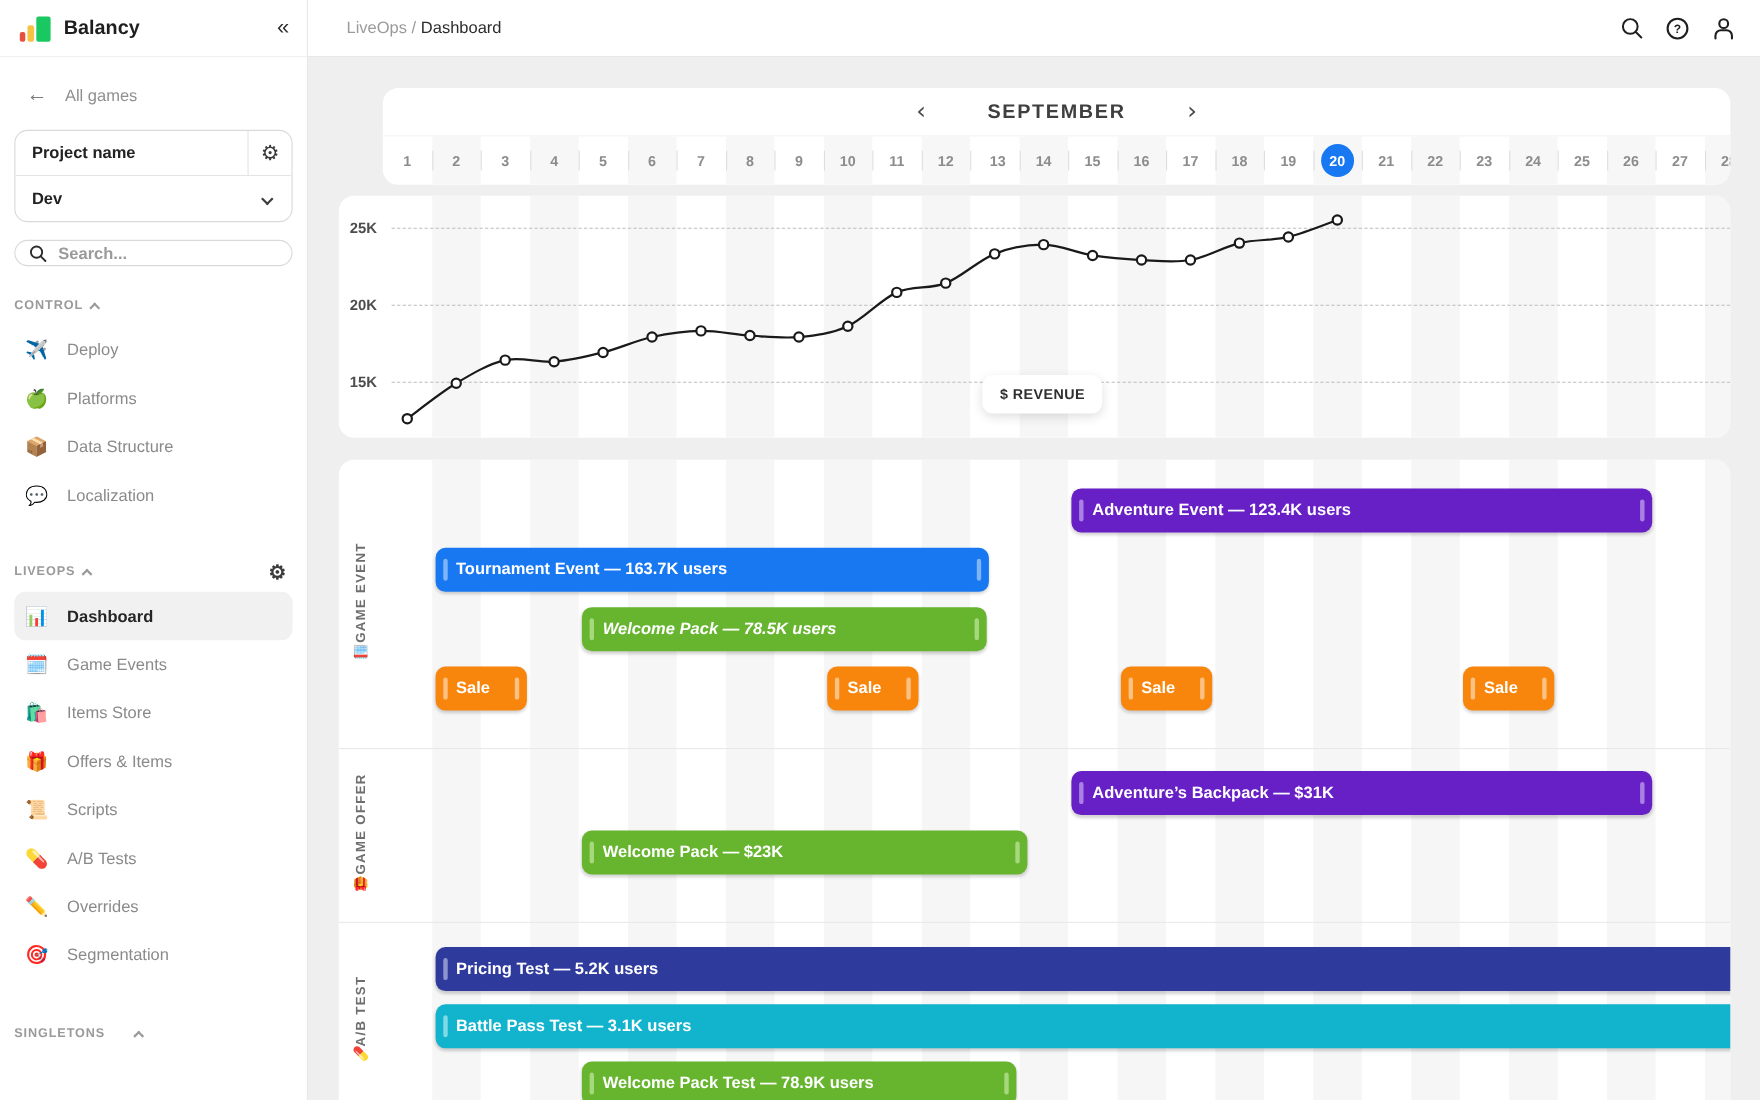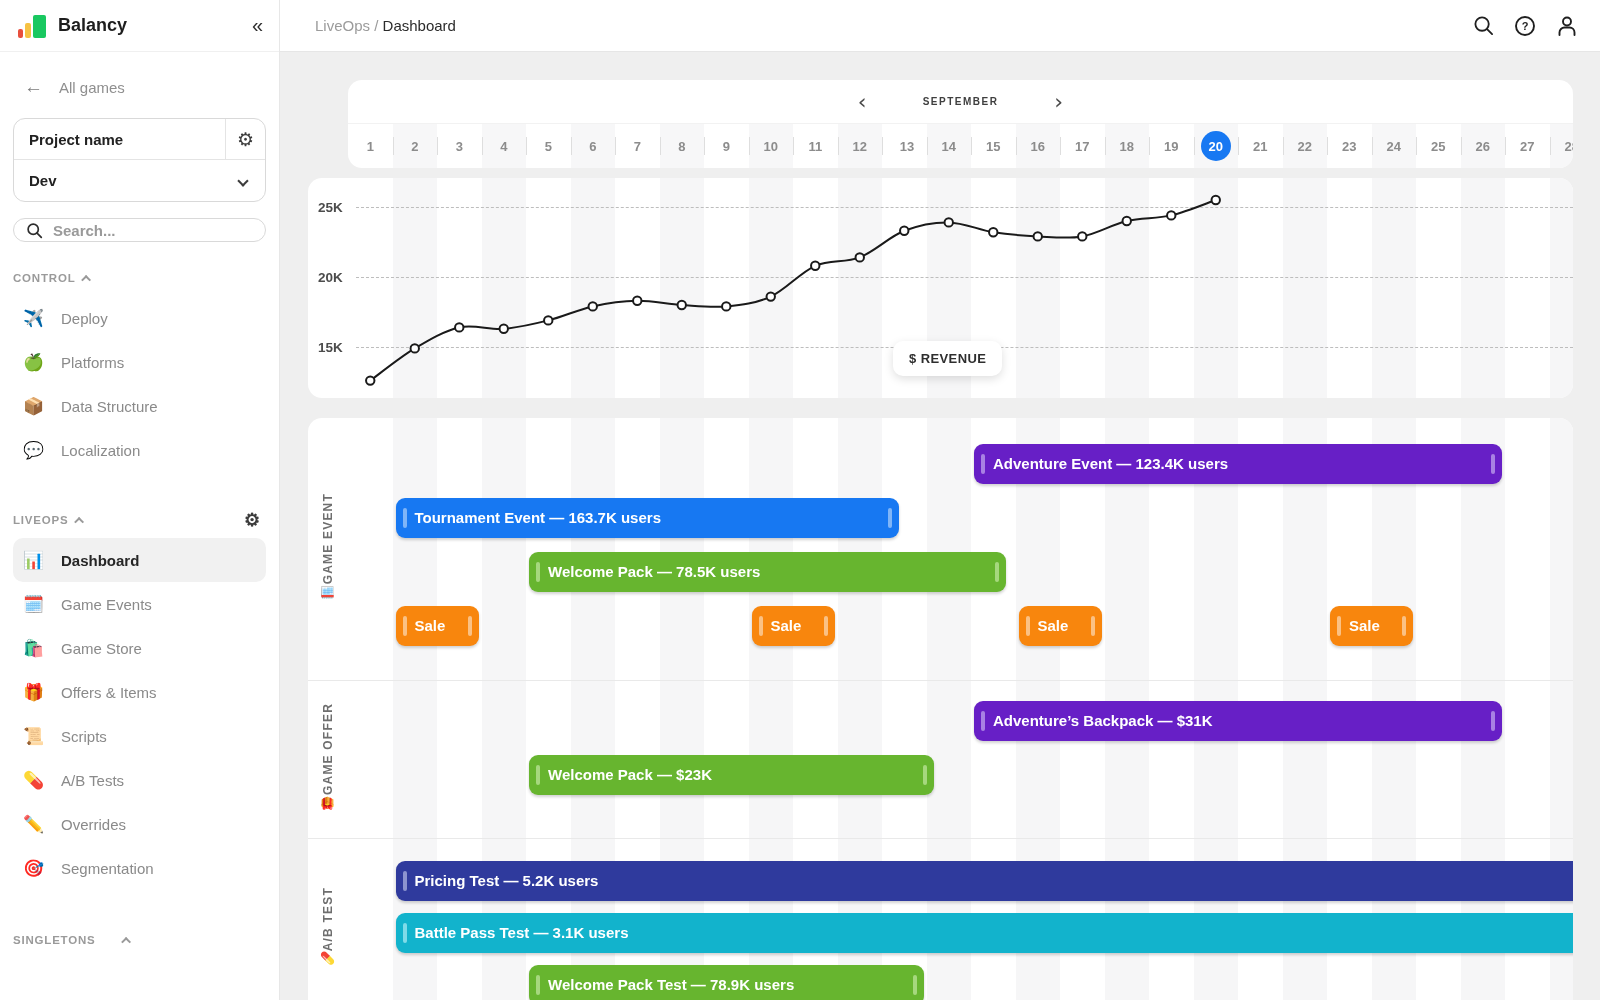--- a/index.html
+++ b/index.html
@@ -61,21 +61,21 @@
   .content { position:absolute; top:52px; left:0; right:0; bottom:0;
     background:#efefef; overflow:hidden; }
   .panel { position:absolute; background:#fff; border-radius:14px; overflow:hidden; }
 
   
   #cal { left:68px; top:28px; width:1225px; height:88px; }
   .cal-head { height:44px; display:flex; align-items:center; justify-content:center;
     gap:56px; border-bottom:1px solid #f2f2f2; }
   .cal-nav { font-size:22px; color:#4a4a4a; cursor:pointer; line-height:1;
     font-family:"DejaVu Sans",sans-serif; }
-  .cal-month { font-size:10px; font-weight:bold; letter-spacing:1.5px; color:#3f3f3f; }
+  .cal-month { font-size:18px; font-weight:bold; letter-spacing:1.5px; color:#3f3f3f; }
   .cal-days { position:relative; height:44px; }
   .daycell { position:absolute; top:0; height:44px; display:flex;
     align-items:center; justify-content:center; cursor:pointer; }
   .daycell.stripe { background:#f7f7f8; }
   .dnum { font-size:13px; font-weight:bold; color:#8c8c8c; }
   .dsep { position:absolute; top:13px; width:1px; height:18px; background:#dedede; }
   .dbadge { width:30px; height:30px; border-radius:50%; display:flex;
     align-items:center; justify-content:center; color:#fff; font-size:13px;
     font-weight:bold; }
 
@@ -172,21 +172,21 @@
       <div class="sb-item active">
         <span class="emo">📊</span>
         <span>Dashboard</span>
       </div>
       <div class="sb-item">
         <span class="emo">🗓️</span>
         <span>Game Events</span>
       </div>
       <div class="sb-item">
         <span class="emo">🛍️</span>
-        <span>Game Store</span>
+        <span>Items Store</span>
       </div>
       <div class="sb-item">
         <span class="emo">🎁</span>
         <span>Offers &amp; Items</span>
       </div>
       <div class="sb-item">
         <span class="emo">📜</span>
         <span>Scripts</span>
       </div>
       <div class="sb-item">
@@ -415,21 +415,21 @@
         <div class="stripe-col" style="left: 974.5px; width: 44.5px;"></div>
         <div class="stripe-col" style="left: 1063.5px; width: 44.5px;"></div>
         <div class="stripe-col" style="left: 1152.5px; width: 44.5px;"></div>
         <div class="stripe-col" style="left: 1241.5px; width: 44.5px;"></div>
         <div class="grow" style="top: 0px; height: 262px;">
           <div class="vlabel">
             <span><span class="emo">🗓️</span><span>GAME EVENT </span></span>
           </div>
           <div class="bar" style="left: 666px; width: 528px; top: 26px; background: rgb(103, 31, 198);"><span>Adventure Event — 123.4K users</span><div class="handle l" style="background: rgb(168, 129, 227);"></div><div class="handle r" style="background: rgb(168, 129, 227);"></div></div>
           <div class="bar" style="left: 87.5px; width: 503px; top: 80px; background: rgb(23, 120, 242);"><span>Tournament Event — 163.7K users</span><div class="handle l" style="background: rgb(127, 181, 248);"></div><div class="handle r" style="background: rgb(127, 181, 248);"></div></div>
-          <div class="bar" style="left: 221px; width: 477px; top: 134px; background: rgb(103, 181, 47);"><span>Welcome Pack — 78.5K users</span><div class="handle l" style="background: rgb(166, 216, 126);"></div><div class="handle r" style="background: rgb(166, 216, 126);"></div></div>
+          <div class="bar" style="left: 221px; width: 368px; top: 134px; background: rgb(103, 181, 47); font-style: italic;"><span>Welcome Pack — 78.5K users</span><div class="handle l" style="background: rgb(166, 216, 126);"></div><div class="handle r" style="background: rgb(166, 216, 126);"></div></div>
           <div class="bar" style="left: 87.5px; width: 83px; top: 188px; background: rgb(248, 134, 13);"><span>Sale</span><div class="handle l" style="background: rgb(251, 193, 131);"></div><div class="handle r" style="background: rgb(251, 193, 131);"></div></div>
           <div class="bar" style="left: 443.5px; width: 83px; top: 188px; background: rgb(248, 134, 13);"><span>Sale</span><div class="handle l" style="background: rgb(251, 193, 131);"></div><div class="handle r" style="background: rgb(251, 193, 131);"></div></div>
           <div class="bar" style="left: 710.5px; width: 83px; top: 188px; background: rgb(248, 134, 13);"><span>Sale</span><div class="handle l" style="background: rgb(251, 193, 131);"></div><div class="handle r" style="background: rgb(251, 193, 131);"></div></div>
           <div class="bar" style="left: 1022px; width: 83px; top: 188px; background: rgb(248, 134, 13);"><span>Sale</span><div class="handle l" style="background: rgb(251, 193, 131);"></div><div class="handle r" style="background: rgb(251, 193, 131);"></div></div>
         </div>
         <div class="grow bordered" style="top: 262px; height: 158px;">
           <div class="vlabel">
             <span><span class="emo">🎁</span><span>GAME OFFER </span></span>
           </div>
           <div class="bar" style="left: 666px; width: 528px; top: 20px; background: rgb(103, 31, 198);"><span>Adventure’s Backpack — $31K</span><div class="handle l" style="background: rgb(168, 129, 227);"></div><div class="handle r" style="background: rgb(168, 129, 227);"></div></div>

